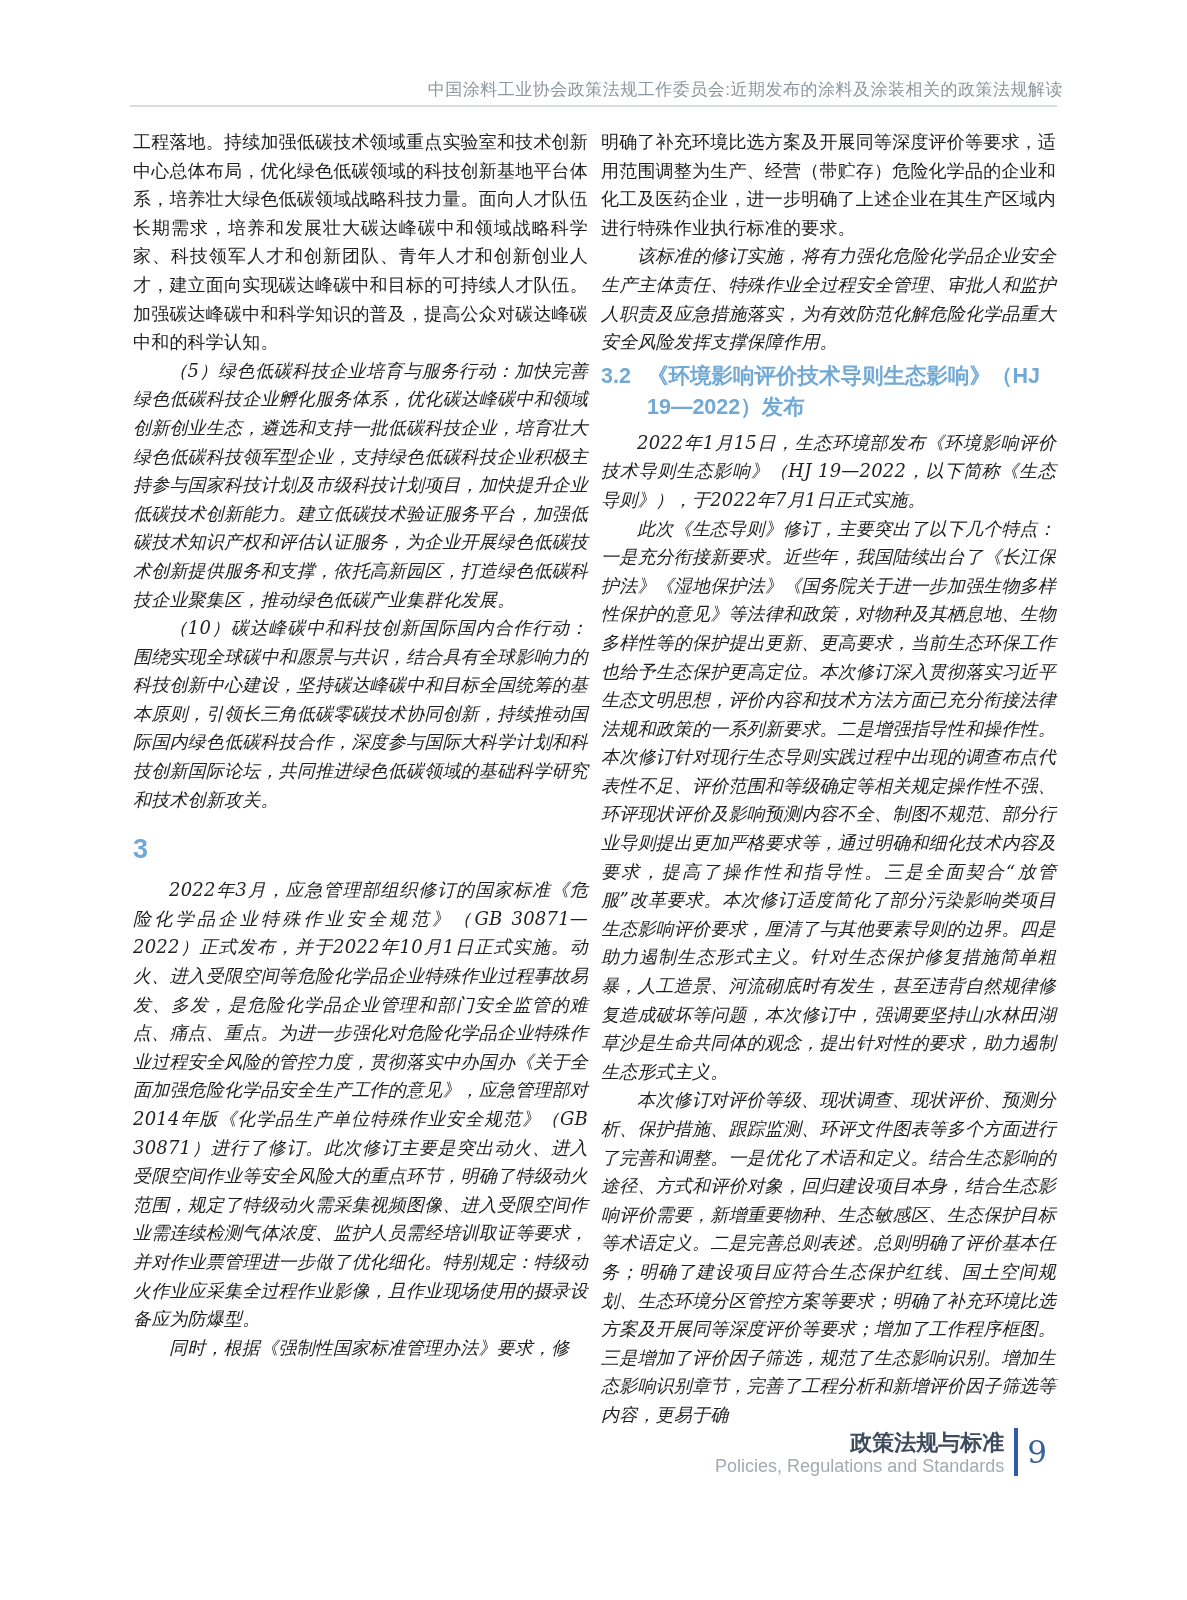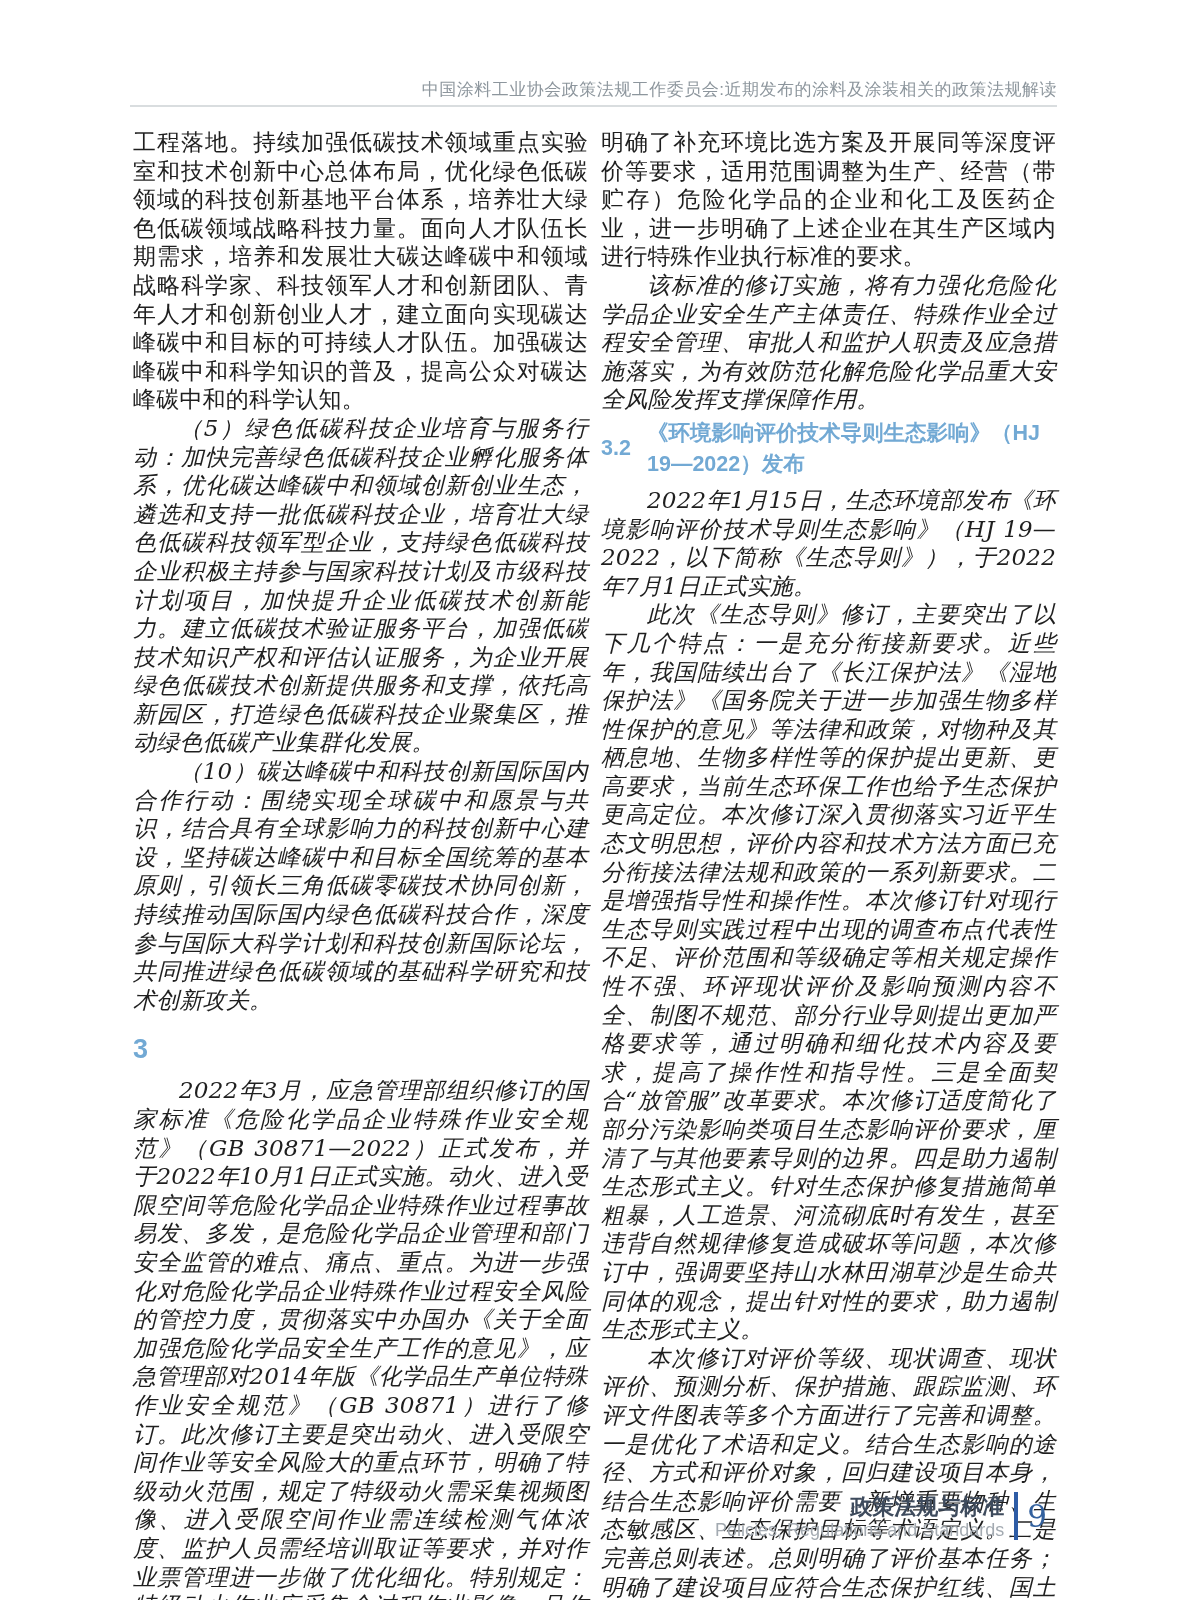--- a/index.html
+++ b/index.html
@@ -13,21 +13,21 @@
     height: 1600px;
     background: #ffffff;
     overflow: hidden;
     font-family: "DejaVu Serif", "Liberation Serif", serif;
     color: #1f1f1f;
   }
   
   .header-text {
     position: absolute;
     top: 78px;
-    left: 130px;
+    left: 136px;
     width: 927px;
     text-align: right;
     font-family: "Liberation Sans", "DejaVu Sans", sans-serif;
     font-size: 17px;
     color: #8d969d;
     letter-spacing: 0.5px;
   }
   .header-rule {
     position: absolute;
     top: 105px;
@@ -44,21 +44,21 @@
     width: 924px;
     display: flex;
     gap: 13px;
   }
   .col {
     width: 455px;
     flex: 0 0 455px;
   }
   .para, .para-cont {
     margin: 0;
-    font-size: 23px;
+    font-size: 18px;
     line-height: 28.6px;
     text-align: justify;
     letter-spacing: 0.2px;
   }
   .para { text-indent: 2em; font-style: italic; }
   .para-cont { text-indent: 0; }
   
   .h2 {
     display: flex;
     align-items: baseline;
@@ -66,34 +66,34 @@
     font-family: "Liberation Sans", "DejaVu Sans", sans-serif;
     font-weight: bold;
     color: #72a9d4;
     font-size: 27px;
     line-height: 34px;
   }
   .h2 .h-num { flex: 0 0 52px; }
   
   .h3 {
     display: flex;
-    align-items: center;
+    align-items: flex-start;
     margin: 4px 0 6px 0;
     font-family: "Liberation Sans", "DejaVu Sans", sans-serif;
     font-weight: bold;
     color: #72a9d4;
     font-size: 21.5px;
     line-height: 31px;
   }
   .h3 .h-num { flex: 0 0 46px; }
   .h3 .h-title { flex: 1; text-align: left; }
   
   .footer {
     position: absolute;
-    top: 1492px;
+    top: 1428px;
     right: 140px;
     display: flex;
     align-items: center;
   }
   .footer-textblock { text-align: right; }
   .footer-cn {
     font-family: "Liberation Sans", "DejaVu Sans", sans-serif;
     font-weight: bold;
     font-size: 22px;
     color: #3e4b5d;

